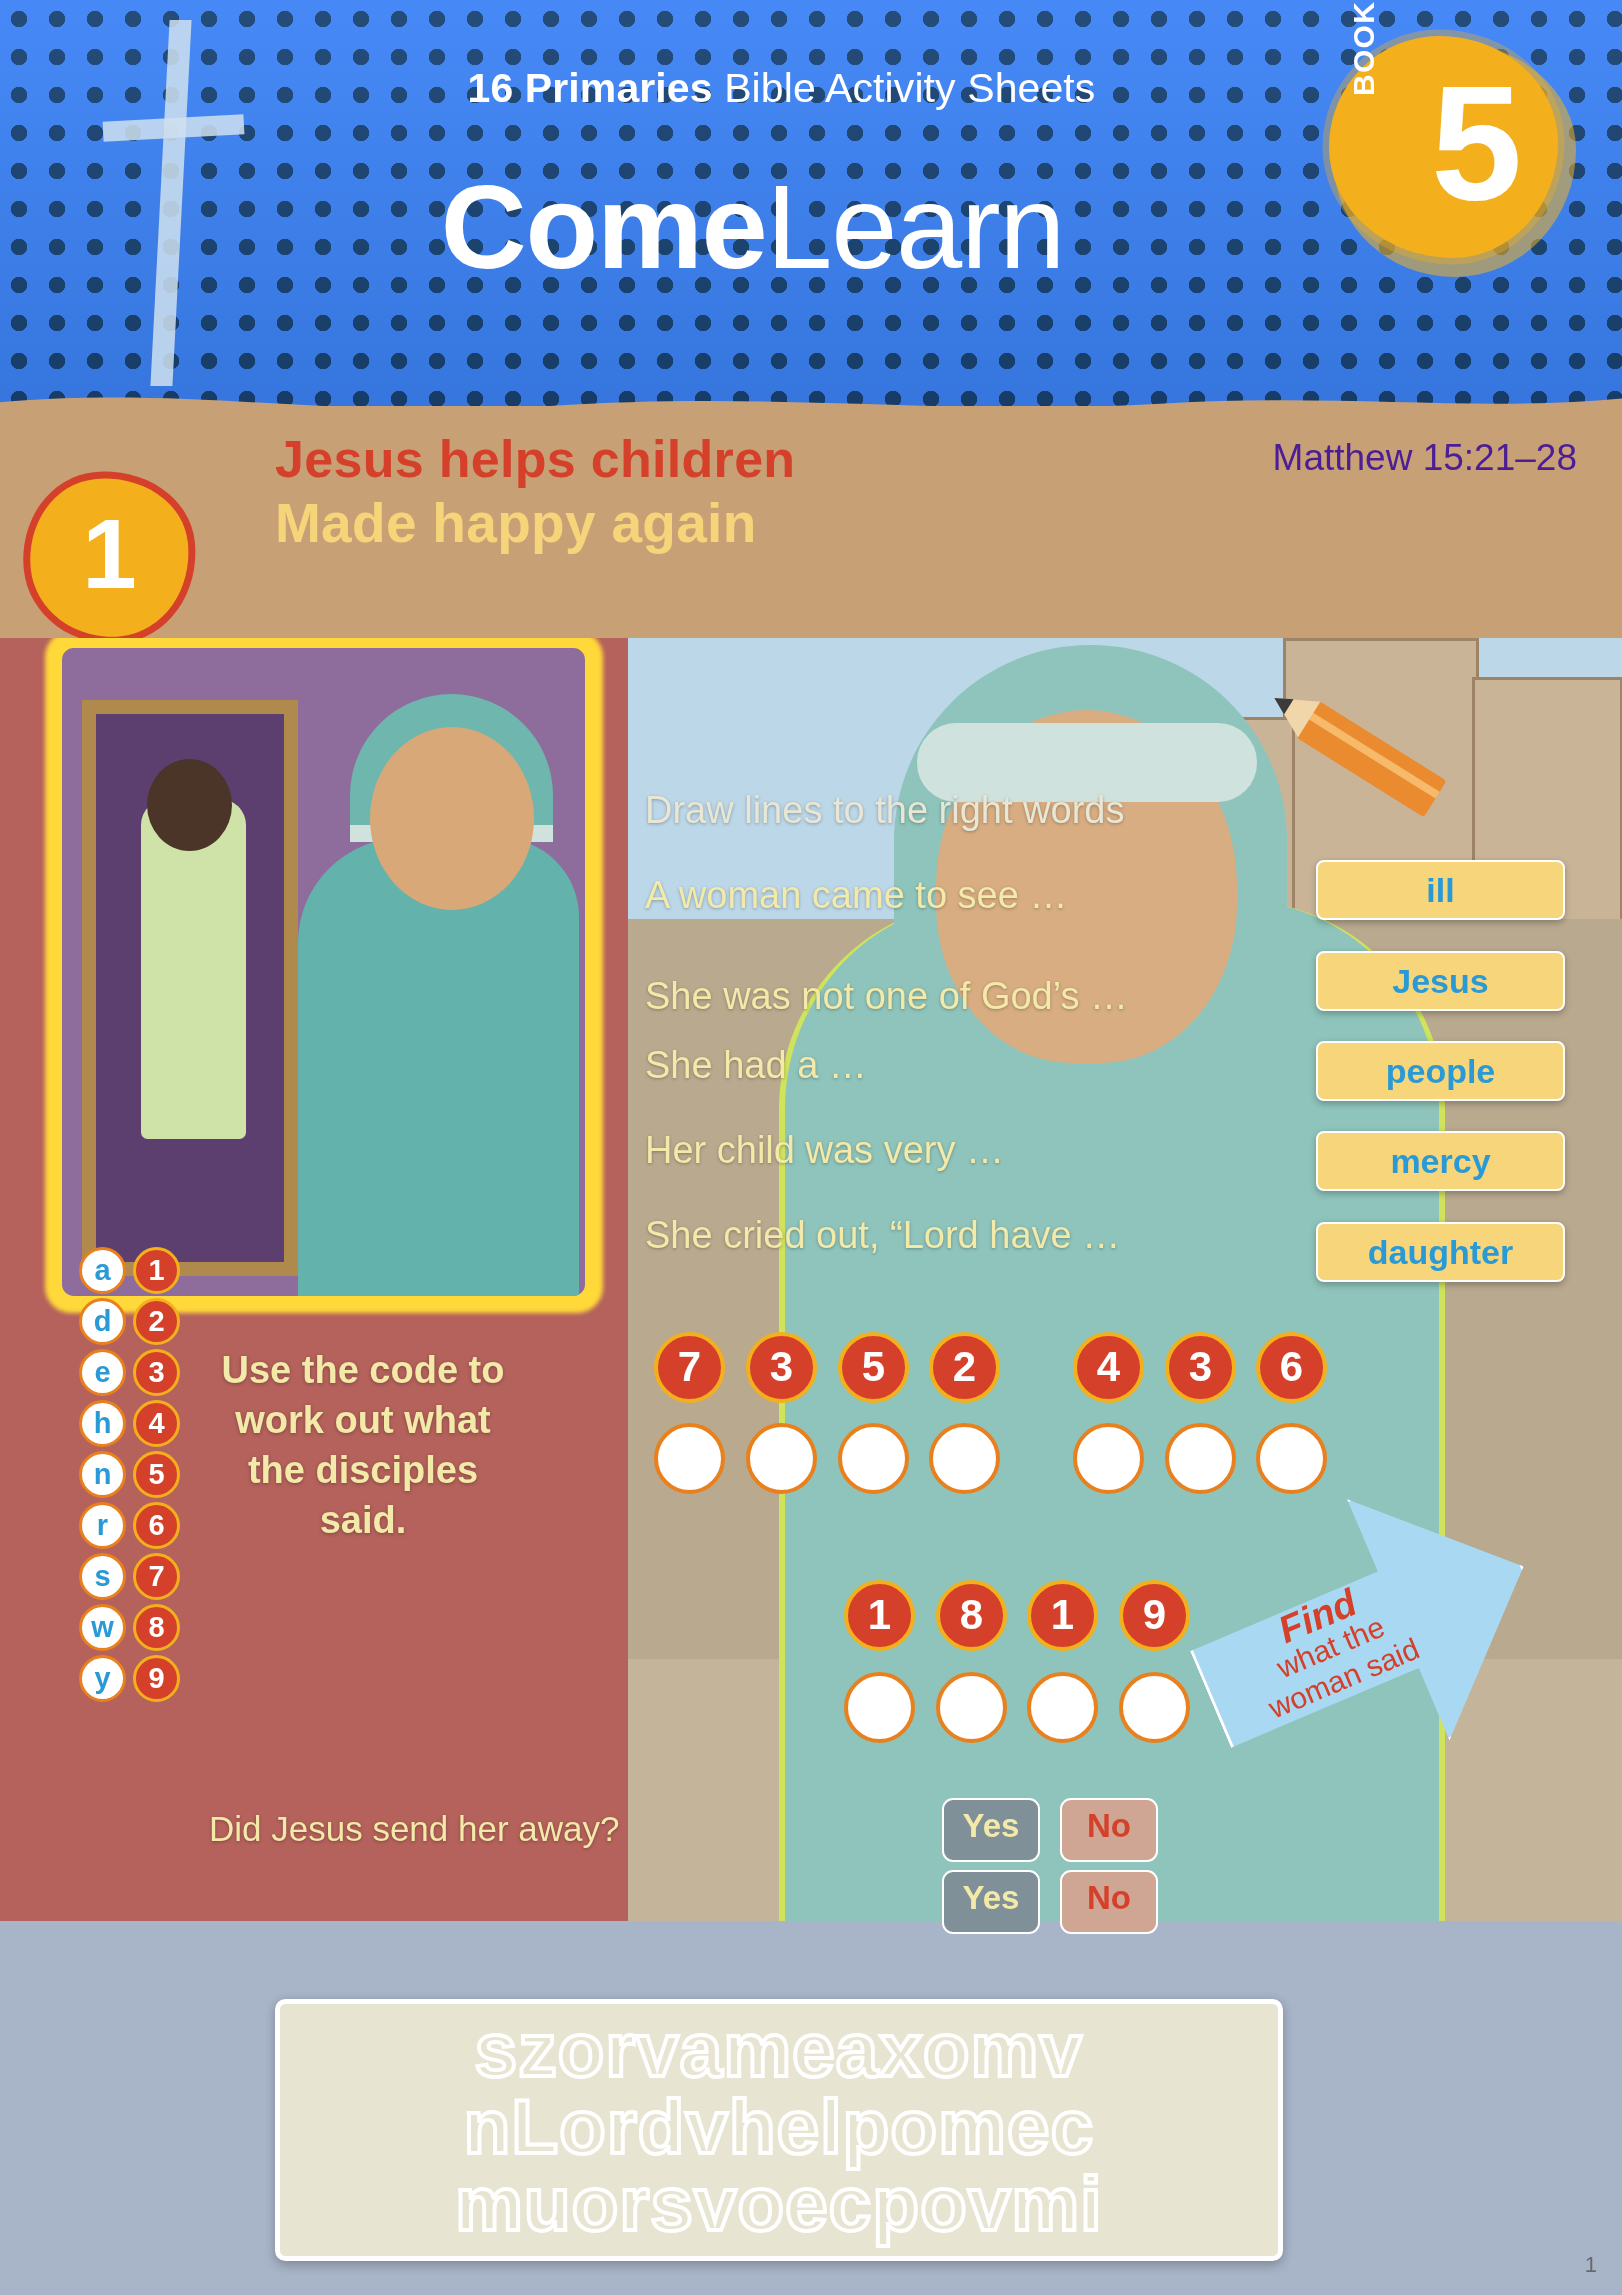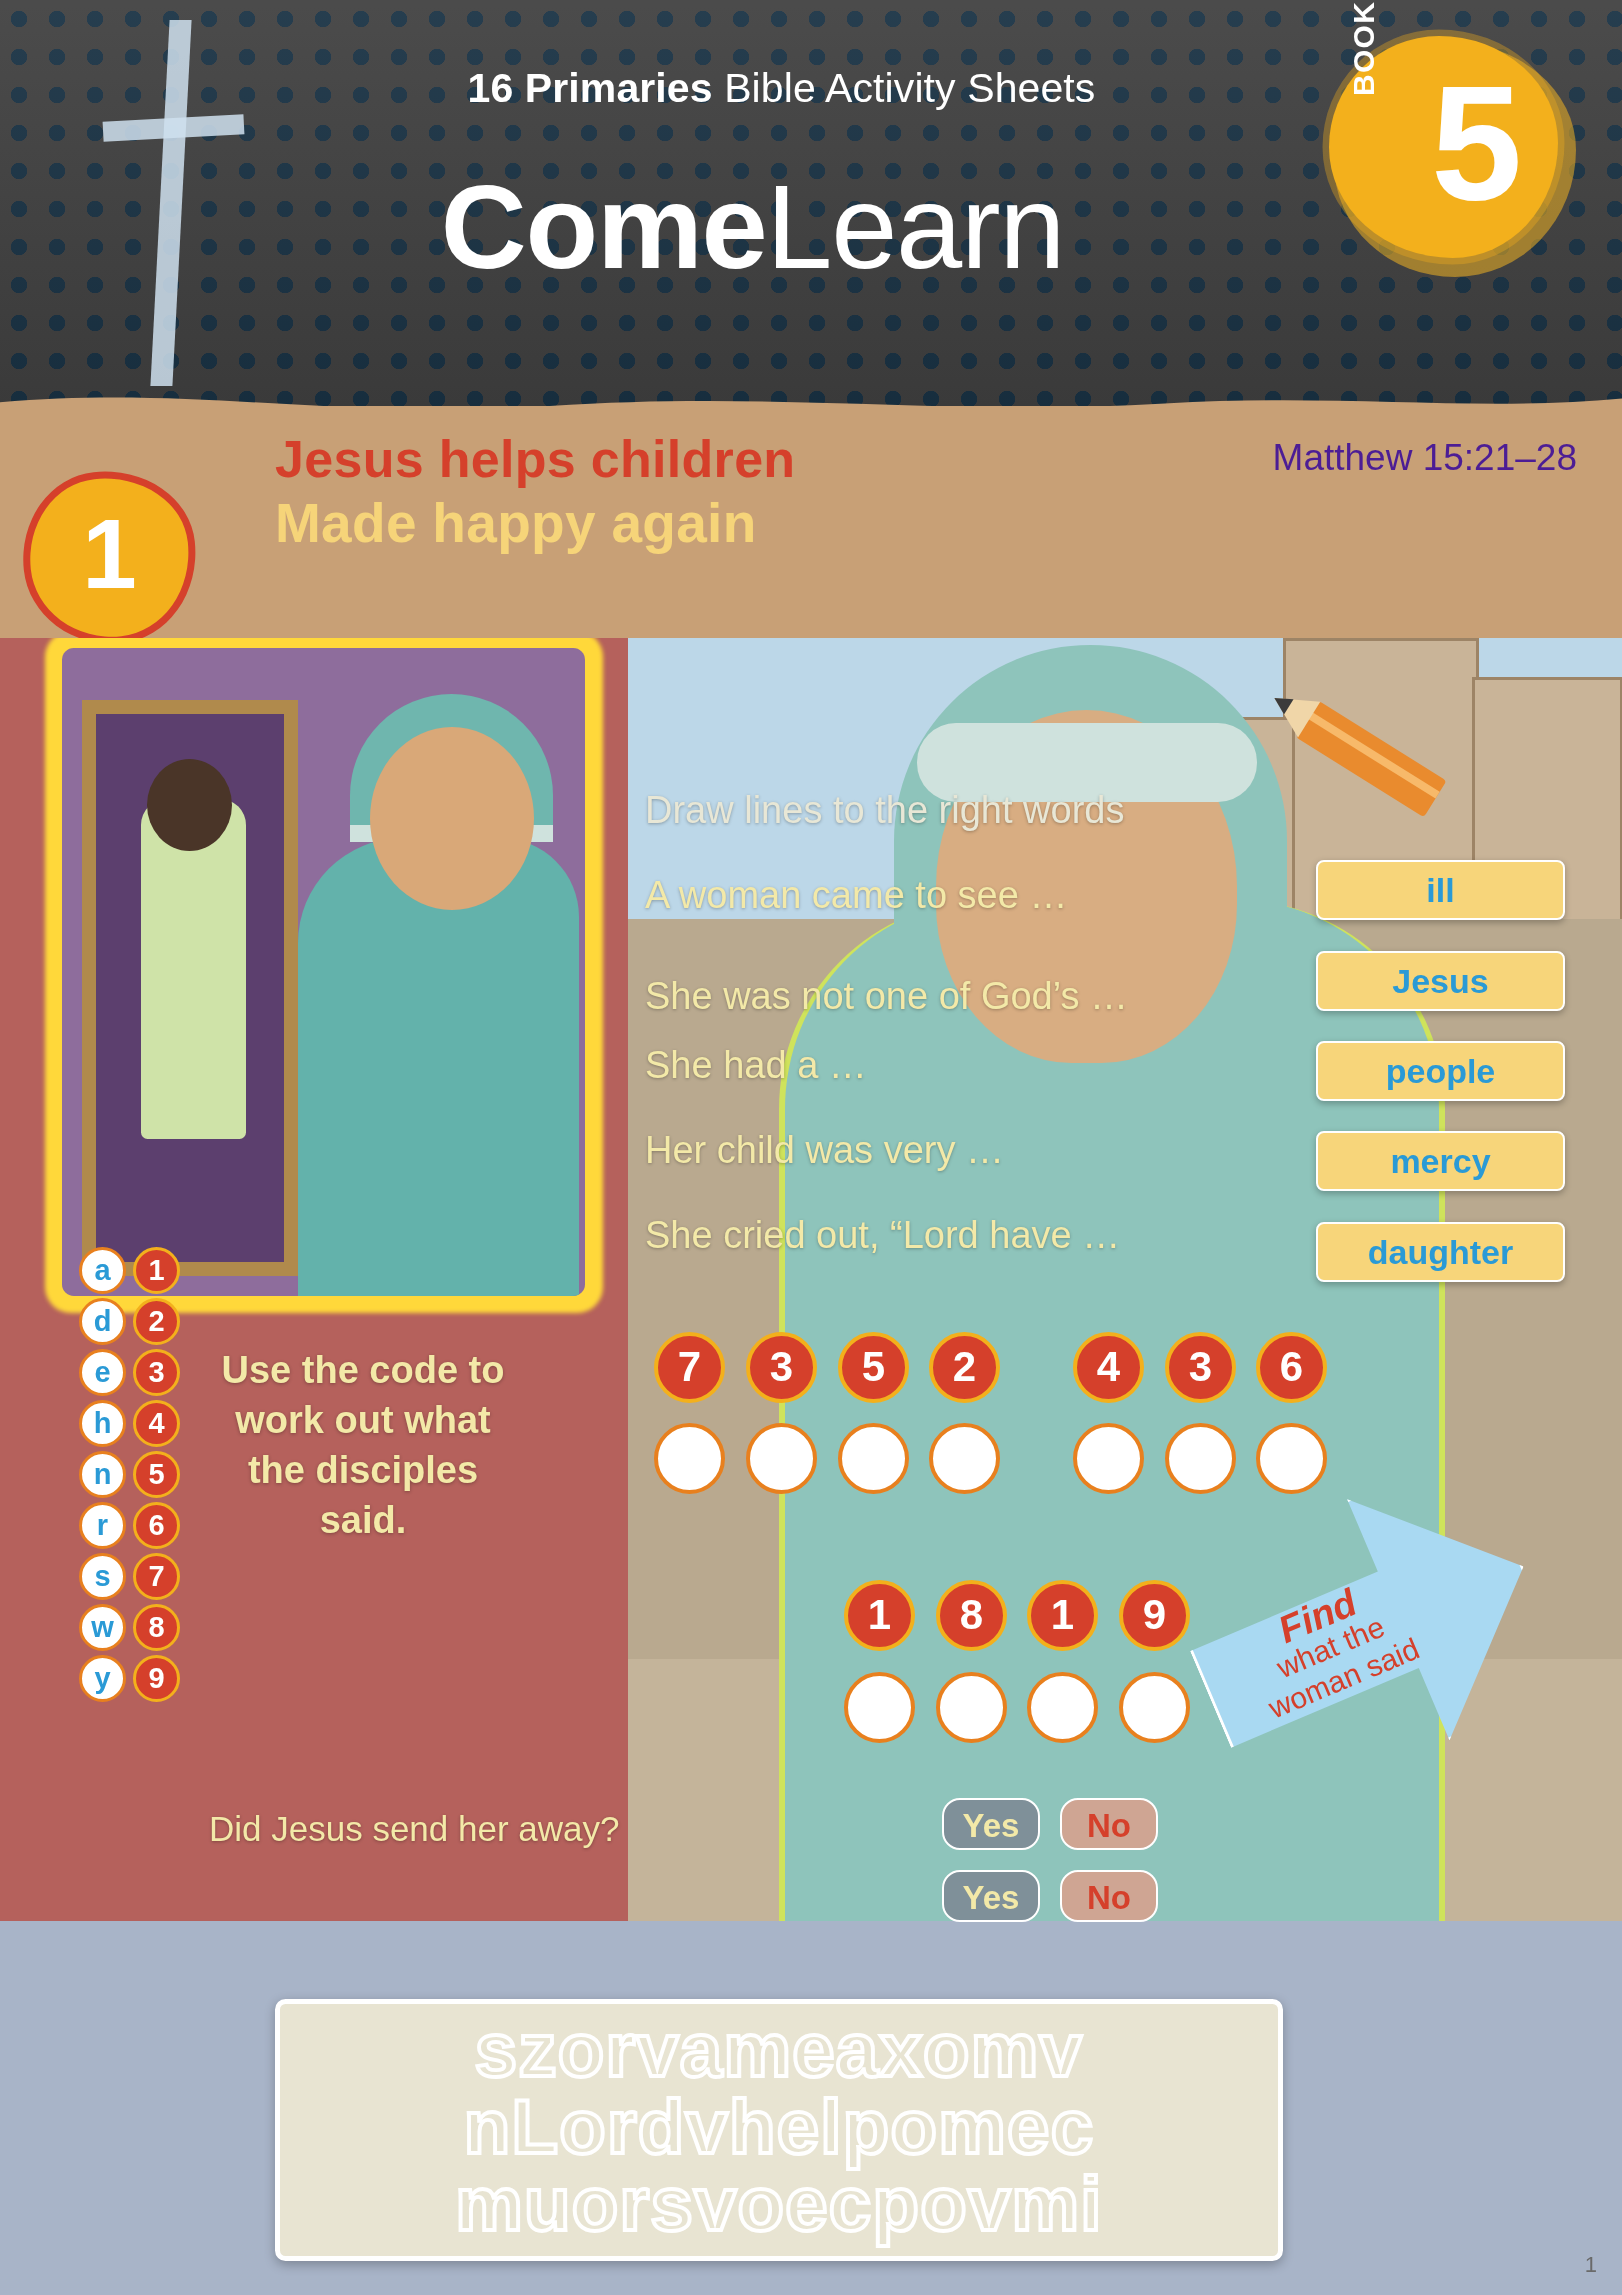--- a/index.html
+++ b/index.html
@@ -17,21 +17,21 @@
     overflow: hidden;
     background: #b9c9d8;
   }
 
   
   #header {
     position: absolute;
     left: 0; top: 0;
     width: 1623px;
     height: 419px;
-    background: #404040;
+    background: #3b82f6;
     overflow: hidden;
   }
   #header-dots {
     position: absolute;
     left: 0; top: 0;
     width: 1623px;
     height: 419px;
     background-image: radial-gradient(circle, #0c2d46 7.9px, rgba(12,45,70,0) 8.5px);
     background-size: 38px 38px;
     opacity: 0.75;
@@ -490,22 +490,22 @@
   .qn-text {
     position: absolute;
     font-size: 35px;
     color: #f3e9a8;
     font-weight: 500;
     text-shadow: 0 1.3px 3.3px rgba(0,0,0,0.30);
     white-space: nowrap;
   }
   .yesno-yes, .yesno-no {
     position: absolute;
-    width: 98px; height: 52px;
-    border-radius: 18px;
+    width: 98px; height: 64px;
+    border-radius: 11px;
     border: 2.6px solid #ffffff;
     box-sizing: border-box;
     font-size: 33px;
     font-weight: 700;
     text-align: center;
     line-height: 51px;
   }
   .yesno-yes { background: #7f9099; color: #f3e9a8; }
   .yesno-no  { background: #cfa593; color: #d5402b; }
 

